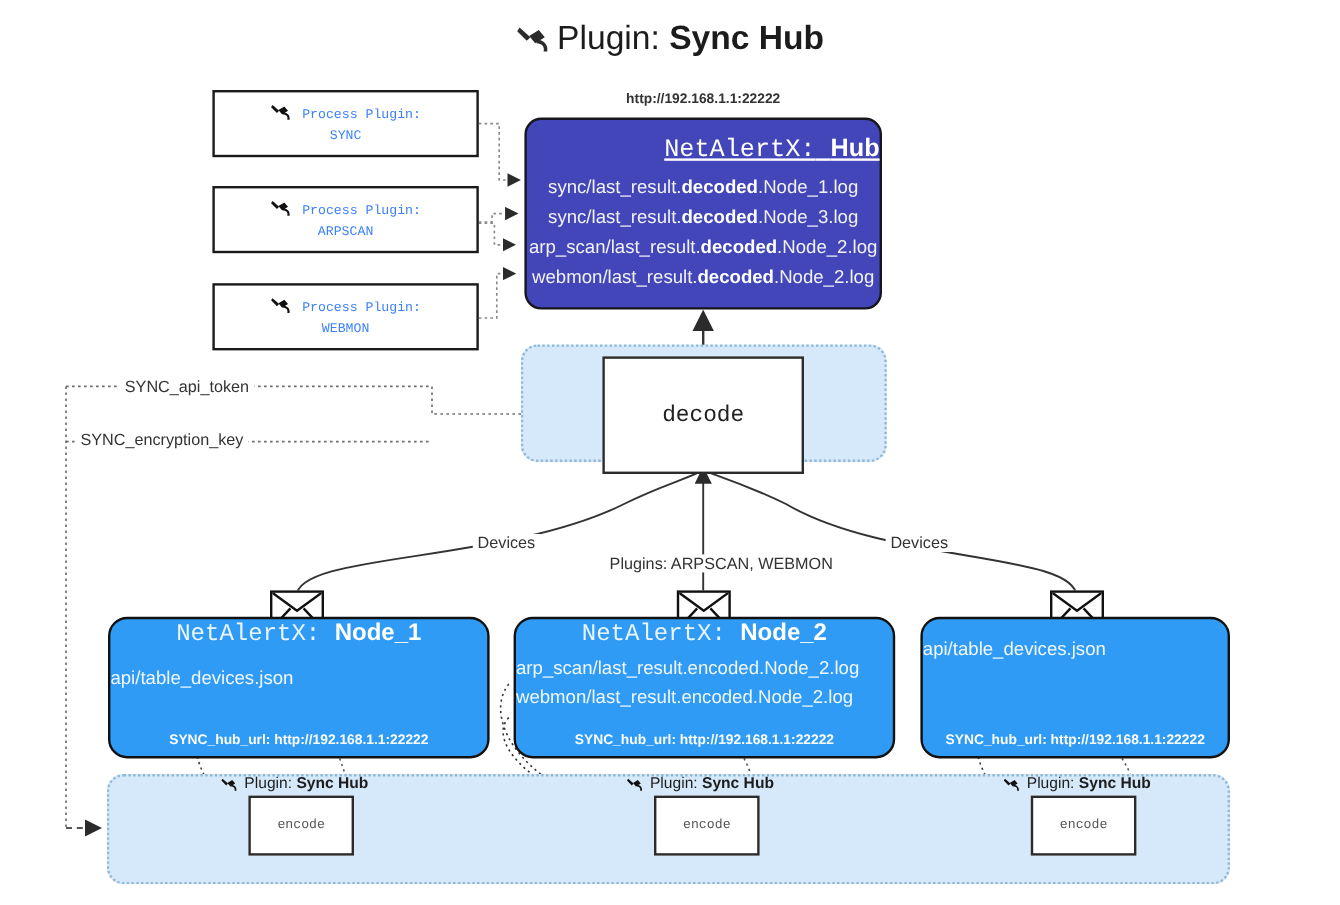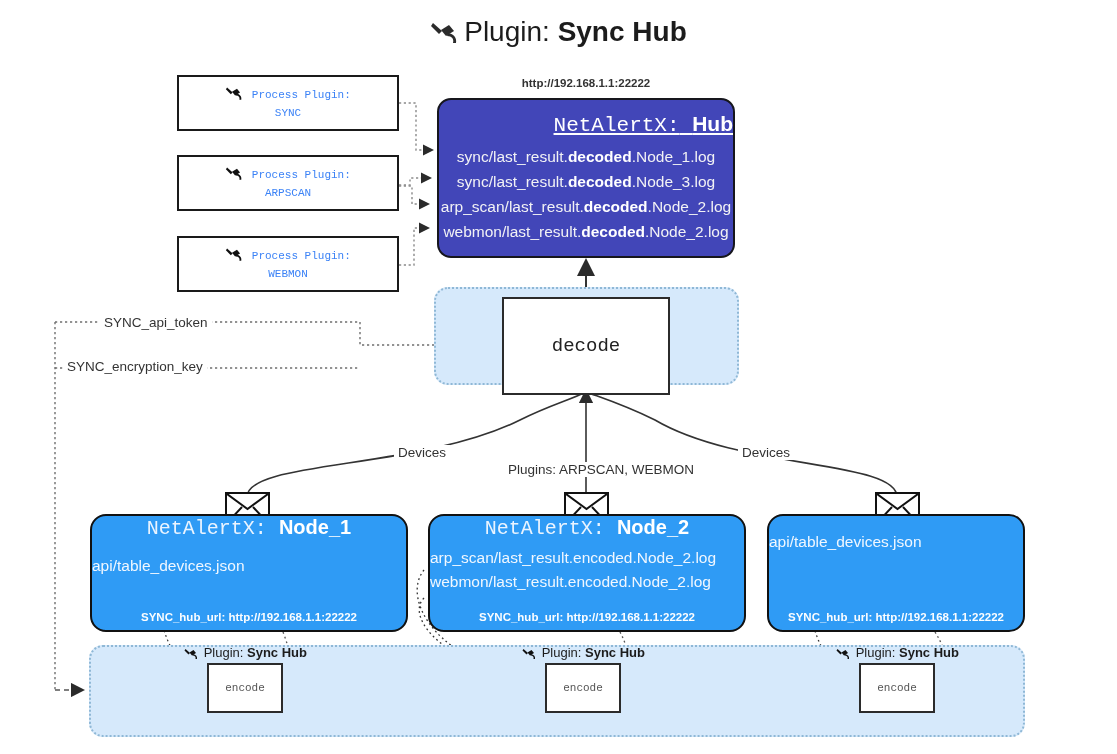--- a/index.html
+++ b/index.html
@@ -56,21 +56,21 @@
   #node3{left:767px;top:514px;width:258px;height:118px;}
 
   
   .env{position:absolute;width:45px;height:33px;background:#fff;border:2px solid #111;
        box-sizing:border-box;}
   .env svg{display:block;}
 
   
   .bottom-wrap{position:absolute;left:89px;top:645px;width:936px;height:92px;background:#d6e9fb;
                border:2px dotted #8fb8d6;border-radius:14px;box-sizing:border-box;}
-  .enc{position:absolute;width:76px;height:50px;background:#fff;border:2px solid #2b2b2b;
+  .enc{position:absolute;width:88px;height:50px;background:#fff;border:2px solid #2b2b2b;
        box-sizing:border-box;display:flex;align-items:center;justify-content:center;
        font-size:11px;color:#555;font-family:"Liberation Mono","DejaVu Sans Mono",monospace;}
   .enc-lbl{position:absolute;font-size:13px;color:#1c1c1c;white-space:nowrap;}
   .enc-lbl b{font-weight:700;}
   .enc-lbl .plug{vertical-align:-3px;margin-right:1px;}
 
   
   .elabel{position:absolute;font-size:13.5px;color:#333;background:#fff;padding:0 4px;white-space:nowrap;}
 </style>
 </head>

